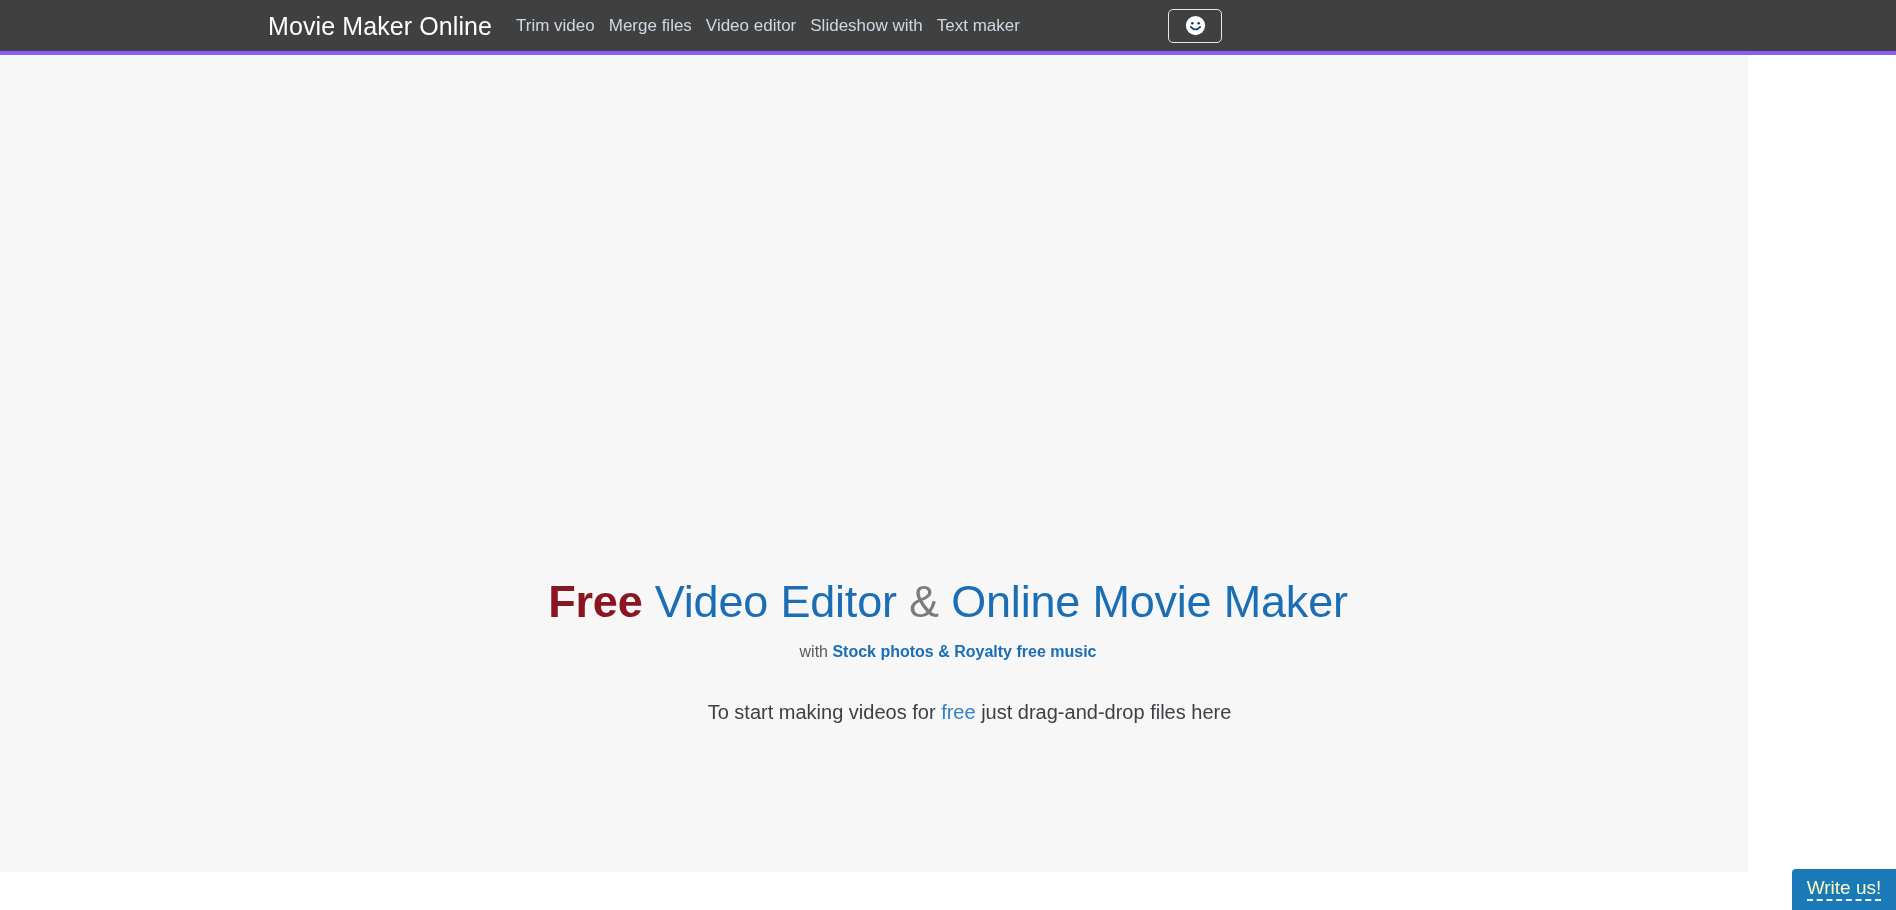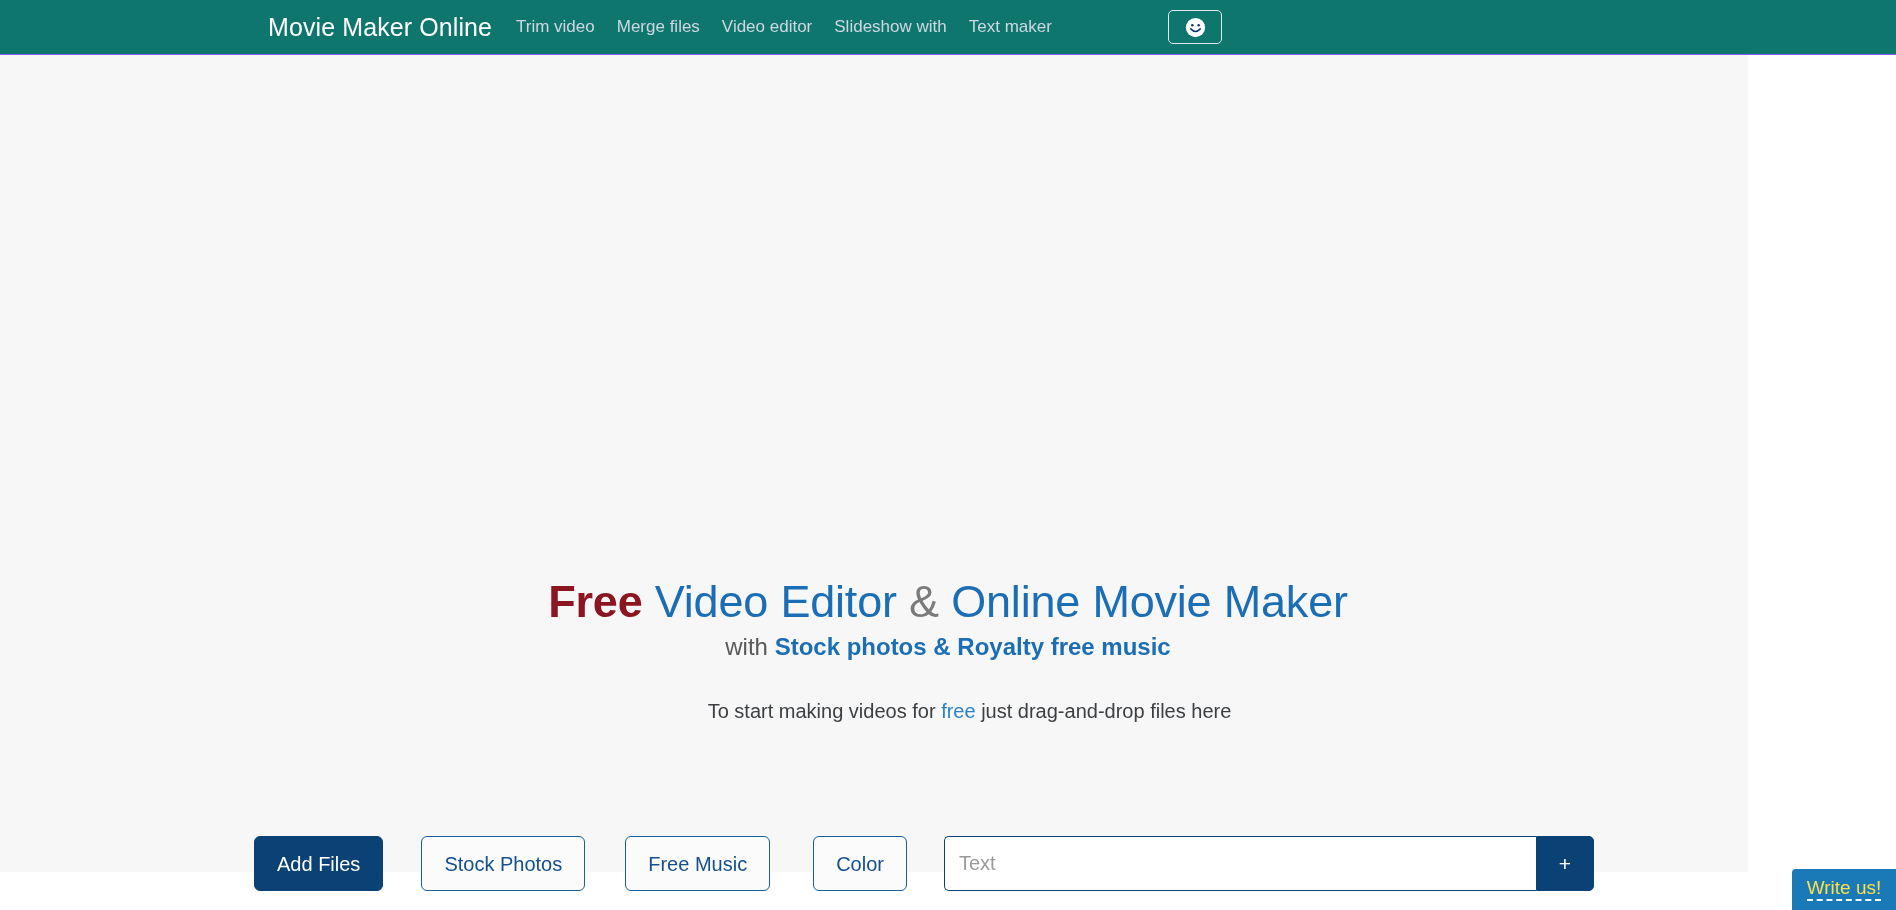--- a/index.html
+++ b/index.html
@@ -20,24 +20,24 @@
     height: 910px;
     background: #ffffff;
   }
 
   
   #navbar {
     position: absolute;
     top: 0; left: 0;
     width: 1896px;
     height: 55px;
-    background: #0f766e;
-    display: flex;
-    align-items: center;
-    border-bottom: 1px solid #8b5cf6;
+    background: #404040;
+    display: flex;
+    align-items: center;
+    border-bottom: 4px solid #8b5cf6;
   }
   #nav-inner {
     position: relative;
     width: 1896px;
     height: 55px;
     display: flex;
     align-items: center;
   }
   #brand {
     position: absolute;
@@ -52,21 +52,21 @@
     text-decoration: none;
     line-height: 1;
   }
   #nav-links {
     position: absolute;
     left: 516px;
     top: 50%;
     transform: translateY(-50%);
     display: flex;
     align-items: center;
-    gap: 8px;
+    gap: 0px;
     list-style: none;
     margin: 0;
     padding: 0;
   }
   .nav-link {
     color: #cdd8e4;
     font-size: 17px;
     font-weight: 400;
     text-decoration: none;
     white-space: nowrap;
@@ -120,22 +120,22 @@
     line-height: 1.18;
     font-weight: 400;
     white-space: nowrap;
     letter-spacing: -0.2px;
   }
   .hl-free   { color: #8b1622; font-weight: 700; }
   .hl-blue   { color: #1c6eb4; font-weight: 400; }
   .hl-amp    { color: #7b7b7b; font-weight: 400; }
 
   #subtitle {
-    margin: 3px 0 0 0;
-    font-size: 24px;
+    margin: 14px 0 0 0;
+    font-size: 16px;
     line-height: 1.3;
     white-space: nowrap;
   }
   .sub-gray { color: #5a5a5a; }
   .sub-link { color: #1c6eb4; text-decoration: none; font-weight: 600; }
 
   #dropline {
     margin: 36px 0 0 0;
     font-size: 20px;
     color: #3d4043;
@@ -229,21 +229,21 @@
   }
   #write-us-btn {
     position: absolute;
     left: 1792px;
     top: 869px;
     width: 104px;
     height: 41px;
     background: #1a7ab8;
     border: none;
     border-top-left-radius: 4px;
-    color: #fde047;
+    color: #fef9c3;
     font-size: 19px;
     font-family: "Liberation Sans", sans-serif;
     line-height: 1;
     cursor: pointer;
     display: flex;
     align-items: flex-start;
     justify-content: center;
     padding-top: 9px;
   }
   #write-us-btn .label {
@@ -286,40 +286,20 @@
     <section id="hero">
 
       <h1 id="headline"><span class="hl-free">Free</span> <span class="hl-blue">Video Editor</span> <span class="hl-amp">&amp;</span> <span class="hl-blue">Online Movie Maker</span></h1>
 
       <p id="subtitle"><span class="sub-gray">with</span> <a class="sub-link" href="#">Stock photos &amp; Royalty free music</a></p>
 
       <p id="dropline"><span>To start making videos for</span> <a class="drop-link" href="#">free</a> <span>just drag-and-drop files here</span></p>
 
     </section>
 
-    <div id="action-row">
-
-      <button class="btn btn-primary">Add Files</button>
-      <span class="gap-38"></span>
-
-      <button class="btn btn-outline">Stock Photos</button>
-      <span class="gap-40"></span>
-
-      <button class="btn btn-outline">Free Music</button>
-      <span class="gap-43"></span>
-
-      <button class="btn btn-outline">Color</button>
-      <span class="gap-37"></span>
-
-      <div id="text-group">
-        <input id="text-input" type="text" placeholder="Text" style="">
-        <button id="add-text-btn">+</button>
-      </div>
-
-    </div>
 
   </main>
 
   <div id="chat-panel"></div>
   <button id="write-us-btn">
       <span class="label">Write us!</span>
     </button>
 
 </div>
 

